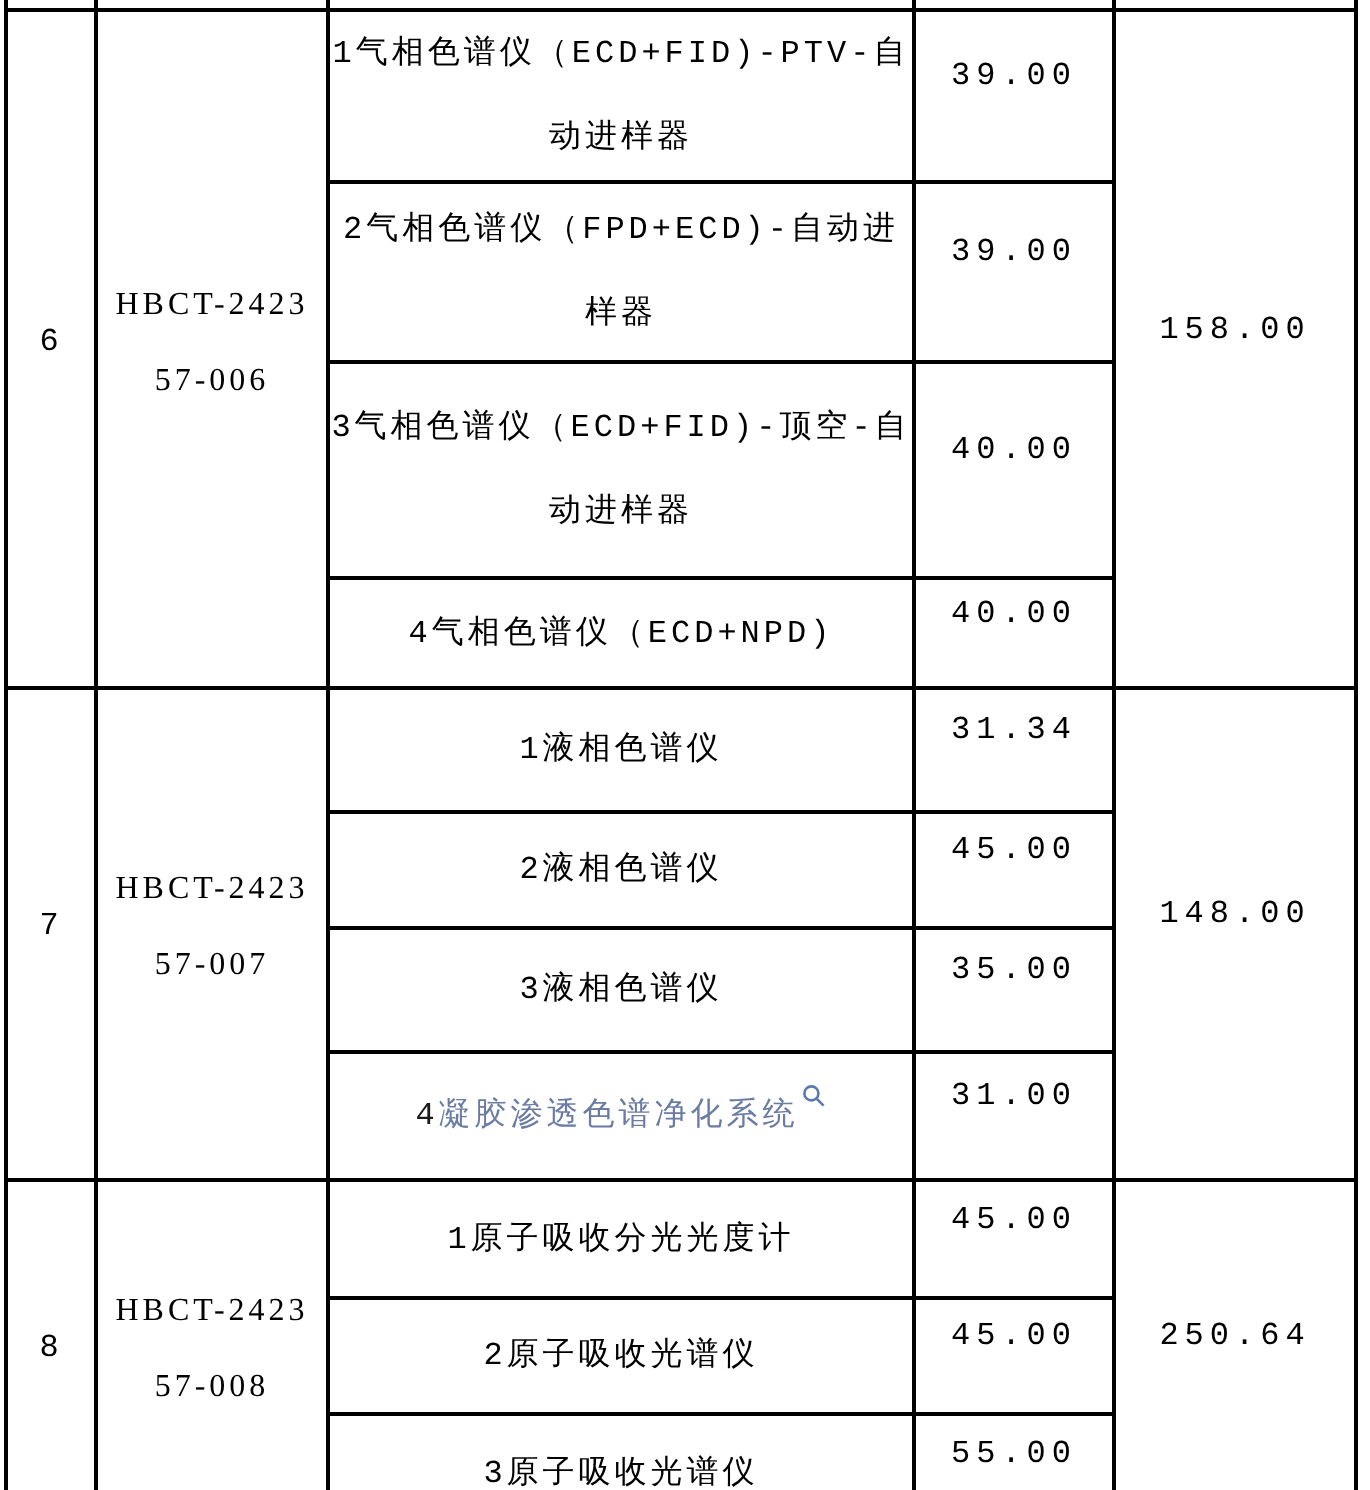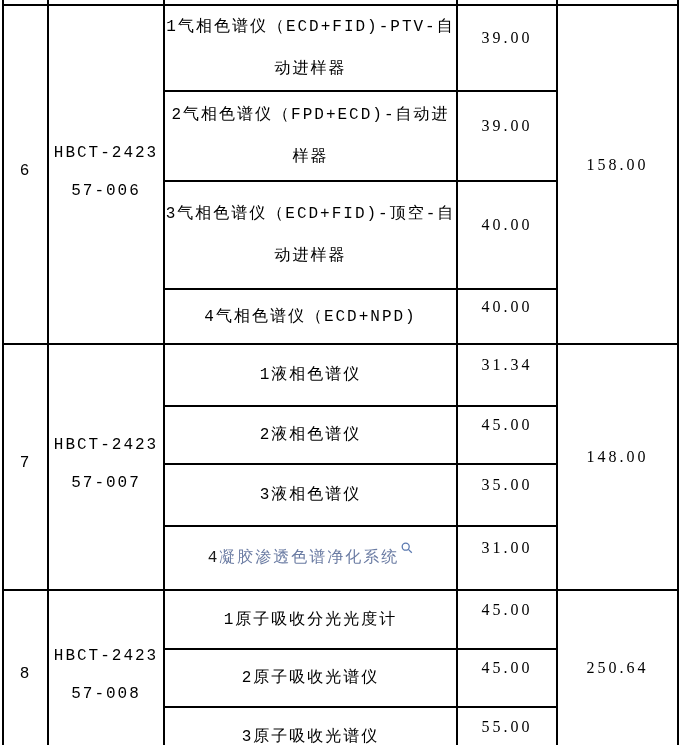--- a/index.html
+++ b/index.html
@@ -16,30 +16,30 @@
     border:2px solid #000;padding:0;margin:0;
     text-align:center;vertical-align:middle;overflow:hidden;
   }
   tr.sliver-top td{border-top:none;}
   tr.sliver-bottom td{border-bottom:none;}
   td.seq{
     font-family:"Liberation Mono","DejaVu Sans Mono",monospace;
     font-size:16px;letter-spacing:2px;padding-bottom:8px;
   }
   td.pid{
-    font-family:Liberation Mono, monospace;
+    font-family:Liberation Serif, serif;
     font-size:16px;letter-spacing:2px;line-height:38px;
     white-space:pre;padding-bottom:6px;
   }
   td.desc{
     font-family:"Liberation Mono","Liberation Sans","DejaVu Sans",sans-serif;
     font-size:16px;letter-spacing:2px;line-height:42px;white-space:pre;
   }
   td.val,td.total{
-    font-family:Liberation Serif, serif;
+    font-family:Liberation Mono, monospace;
     font-size:16px;letter-spacing:3px;padding-bottom:20px;
   }
   .num-prefix{color:#1a1a1a;}
   .link-name{color:#6b7ca3;cursor:pointer;}
   .search-icon{
     display:inline-block;position:relative;top:-8px;margin-left:2px;
     width:12px;height:12px;line-height:0;cursor:pointer;
   }
   .search-icon svg{display:block;}
 </style>

